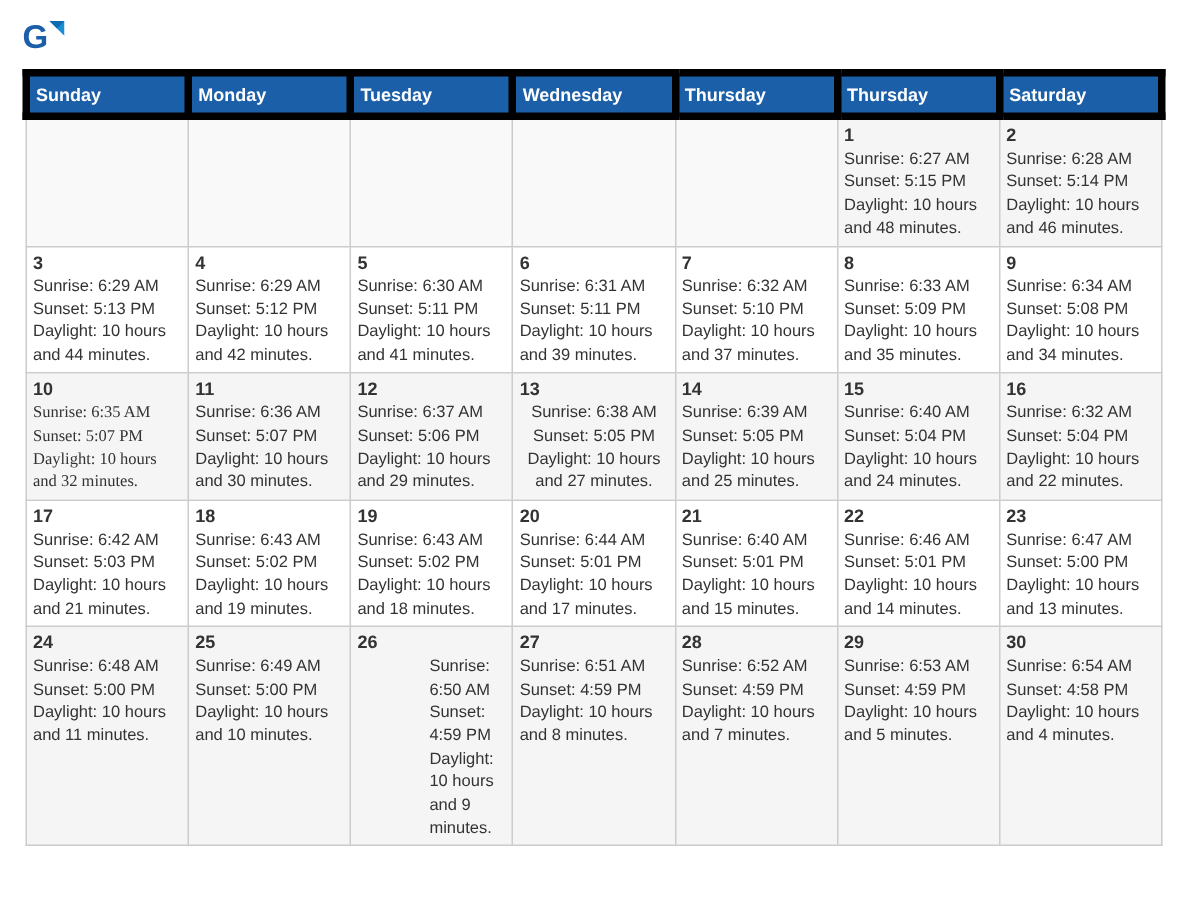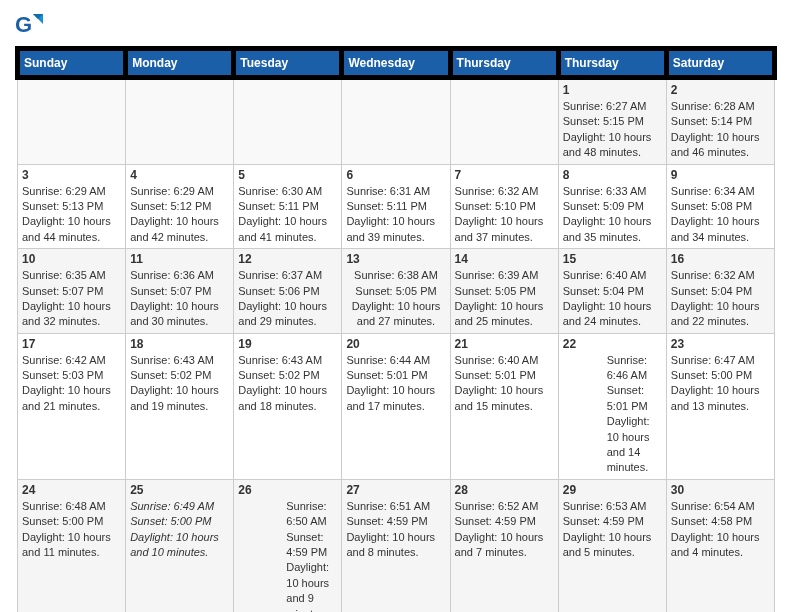--- a/index.html
+++ b/index.html
@@ -187,21 +187,21 @@
           <td>
             <span class="day-num">9</span>
             <div class="day-info" style="white-space: pre-line;">Sunrise: 6:34 AM
 Sunset: 5:08 PM
 Daylight: 10 hours and 34 minutes.</div>
           </td>
         </tr>
         <tr>
           <td>
             <span class="day-num">10</span>
-            <div class="day-info" style="white-space: pre-line;">Sunrise: 6:35 AM
+            <div class="day-info" style="white-space: pre-line; font-family: Liberation Serif, serif;">Sunrise: 6:35 AM
 Sunset: 5:07 PM
 Daylight: 10 hours and 32 minutes.</div>
           </td>
           <td>
             <span class="day-num">11</span>
             <div class="day-info" style="white-space: pre-line;">Sunrise: 6:36 AM
 Sunset: 5:07 PM
 Daylight: 10 hours and 30 minutes.</div>
           </td>
           <td>
@@ -261,41 +261,41 @@
 Daylight: 10 hours and 17 minutes.</div>
           </td>
           <td>
             <span class="day-num">21</span>
             <div class="day-info" style="white-space: pre-line;">Sunrise: 6:40 AM
 Sunset: 5:01 PM
 Daylight: 10 hours and 15 minutes.</div>
           </td>
           <td>
             <span class="day-num">22</span>
-            <div class="day-info" style="white-space: pre-line; margin-left: 44px;">Sunrise: 6:46 AM
+            <div class="day-info" style="white-space: pre-line;">Sunrise: 6:46 AM
 Sunset: 5:01 PM
 Daylight: 10 hours and 14 minutes.</div>
           </td>
           <td>
             <span class="day-num">23</span>
             <div class="day-info" style="white-space: pre-line;">Sunrise: 6:47 AM
 Sunset: 5:00 PM
 Daylight: 10 hours and 13 minutes.</div>
           </td>
         </tr>
         <tr>
           <td>
             <span class="day-num">24</span>
             <div class="day-info" style="white-space: pre-line;">Sunrise: 6:48 AM
 Sunset: 5:00 PM
 Daylight: 10 hours and 11 minutes.</div>
           </td>
           <td>
             <span class="day-num">25</span>
-            <div class="day-info" style="white-space: pre-line; font-style: italic;">Sunrise: 6:49 AM
+            <div class="day-info" style="white-space: pre-line;">Sunrise: 6:49 AM
 Sunset: 5:00 PM
 Daylight: 10 hours and 10 minutes.</div>
           </td>
           <td>
             <span class="day-num">26</span>
             <div class="day-info" style="white-space: pre-line; margin-left: 48px;">Sunrise: 6:50 AM
 Sunset: 4:59 PM
 Daylight: 10 hours and 9 minutes.</div>
           </td>
           <td>

